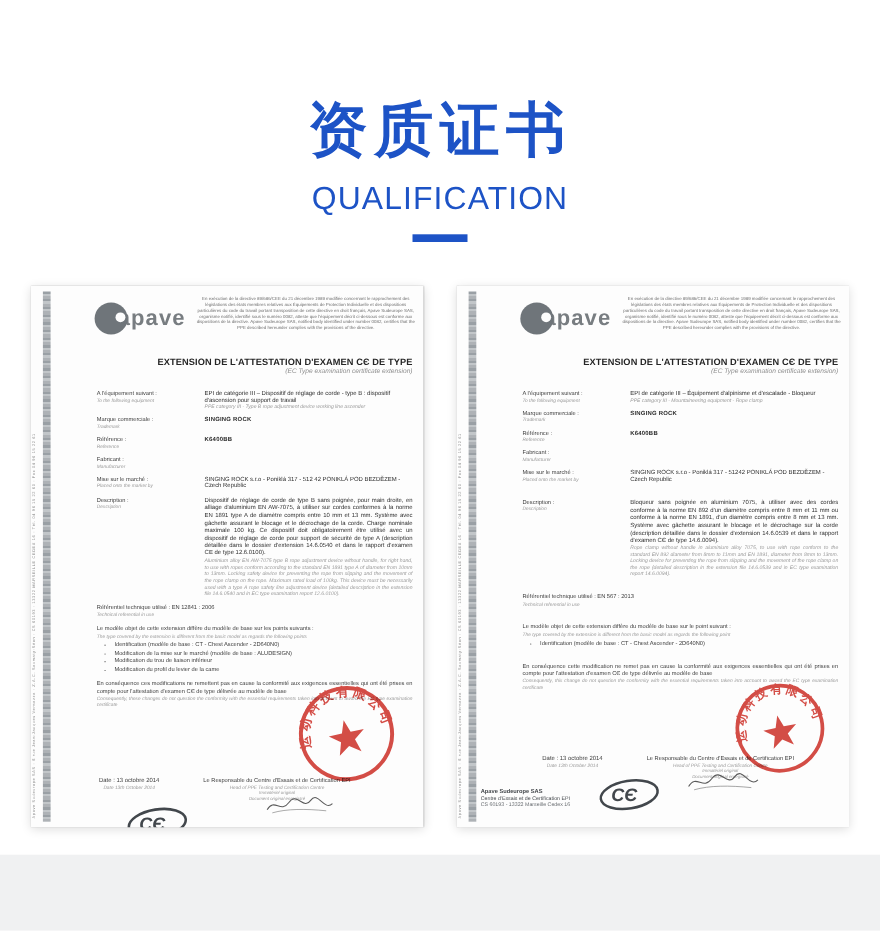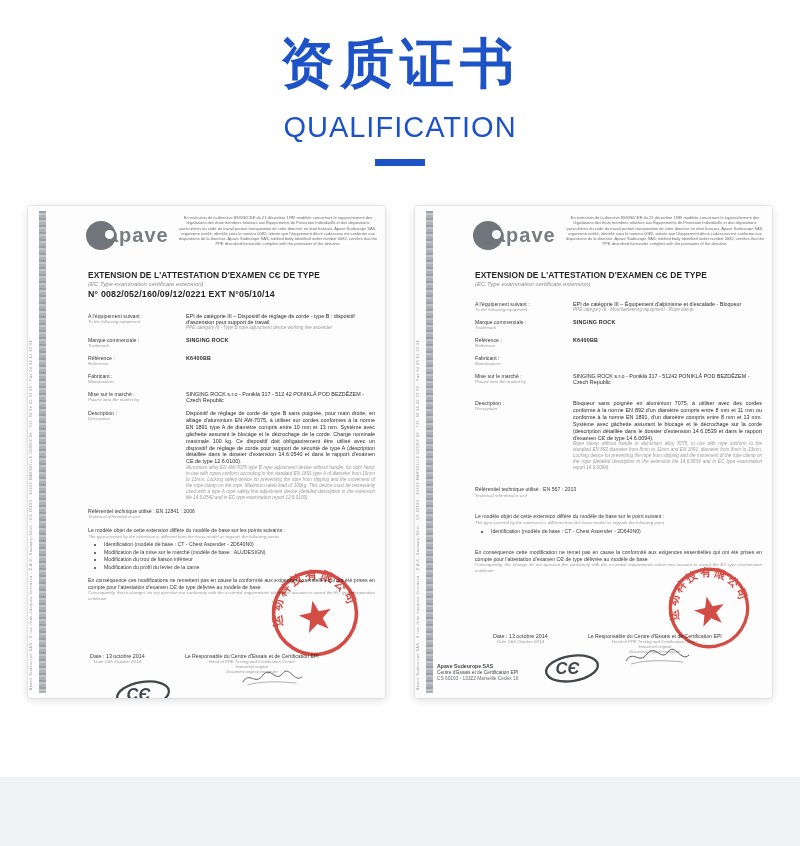--- a/index.html
+++ b/index.html
@@ -1,19 +1,19 @@
 <!DOCTYPE html>
 <html><head>
 <meta charset="utf-8">
 <style>
   * { margin:0; padding:0; box-sizing:border-box; }
   html,body { width:800px; height:846px; background:#ffffff; font-family:"Liberation Sans", sans-serif; overflow:hidden; }
 
   
-  .header { padding-top:28px; text-align:center; }
+  .header { padding-top:82px; text-align:center; }
   .title-zh { font-size:54px; font-weight:bold; color:#1d53c6; letter-spacing:6px; }
   .title-en { font-size:29px; color:#1d53c6; margin-top:10px; letter-spacing:1px; }
   .title-dash { width:50px; height:7px; background:#1d53c6; margin:15px auto 0; }
 
   
   .certs { display:flex; justify-content:center; gap:30px; margin-top:40px; }
   .cert { position:relative; width:357px; height:492px; background:#fdfdfd;
           box-shadow:0 0 1px rgba(0,0,0,.3), 0 2px 9px rgba(0,0,0,.14);
           overflow:hidden; color:#3c3c3c; }
   .edge-text { position:absolute; left:1px; top:18px; bottom:8px; width:8px;
@@ -26,21 +26,21 @@
   .apave { position:absolute; left:58px; top:15px; display:flex; align-items:center; }
   .apave-blob { width:30px; height:29px; border-radius:50%; background:#6f757a; position:relative; }
   .apave-blob::after { content:''; position:absolute; right:2px; top:9px; width:9px; height:9px;
                        border-radius:50%; background:#fdfdfd; }
   .apave-word { font-size:20px; font-weight:bold; color:#787d81; margin-left:-9px; letter-spacing:1px; }
 
   .fineprint { position:absolute; right:6px; top:9px; width:202px; font-size:4px; line-height:1.32;
                color:#6e6e6e; text-align:center; filter:blur(.25px); }
 
   .cert-flow { position:absolute; left:60px; right:10px; top:64px; }
-  .cert-title { text-align:left; margin-bottom:14px; }
+  .cert-title { text-align:right; margin-bottom:14px; }
   .t1 { font-size:8.4px; font-weight:bold; color:#262626; letter-spacing:.1px; }
   .t2 { font-size:6px; font-style:italic; color:#8f8f8f; margin-top:1px; }
   .t3 { font-size:8.8px; font-weight:bold; color:#262626; margin-top:2px; letter-spacing:.2px; }
 
   .row { display:grid; grid-template-columns:92px 1fr; column-gap:6px; margin-bottom:7px; }
   .lab-fr { font-size:5.2px; color:#3c3c3c; }
   .lab-en { font-size:4.4px; color:#9a9a9a; font-style:italic; }
   .val    { font-size:5.4px; color:#2e2e2e; }
   .val-en { font-size:4.6px; color:#9a9a9a; font-style:italic; }
   .bold   { font-weight:bold; letter-spacing:.2px; }
@@ -101,21 +101,20 @@
     <div class="apave">
       <div class="apave-blob"></div>
       <div class="apave-word">apave</div>
     </div>
     <div class="fineprint">En exécution de la directive 89/686/CEE du 21 décembre 1989 modifiée concernant le rapprochement des législations des états membres relatives aux Équipements de Protection Individuelle et des dispositions particulières du code du travail portant transposition de cette directive en droit français, Apave Sudeurope SAS, organisme notifié, identifié sous le numéro 0082, atteste que l'équipement décrit ci-dessous est conforme aux dispositions de la directive. Apave Sudeurope SAS, notified body identified under number 0082, certifies that the PPE described hereunder complies with the provisions of the directive.</div>
 
     <div class="cert-flow">
       <div class="cert-title">
         <div class="t1">EXTENSION DE L'ATTESTATION D'EXAMEN CЄ DE TYPE</div>
         <div class="t2">(EC Type examination certificate extension)</div>
-        <div class="t3">N° 0082/052/160/09/12/0221 EXT N°05/10/14</div>
       </div>
 
       <div class="row">
         <div>
             <div class="lab-fr">A l'équipement suivant :</div>
              <div class="lab-en">To the following equipment</div>
           </div>
         <div>
             <div class="val">EPI de catégorie III – Dispositif de réglage de corde - type B : dispositif d'ascension pour support de travail</div>
              <div class="val-en">PPE category III - Type B rope adjustment device working line ascender</div>

